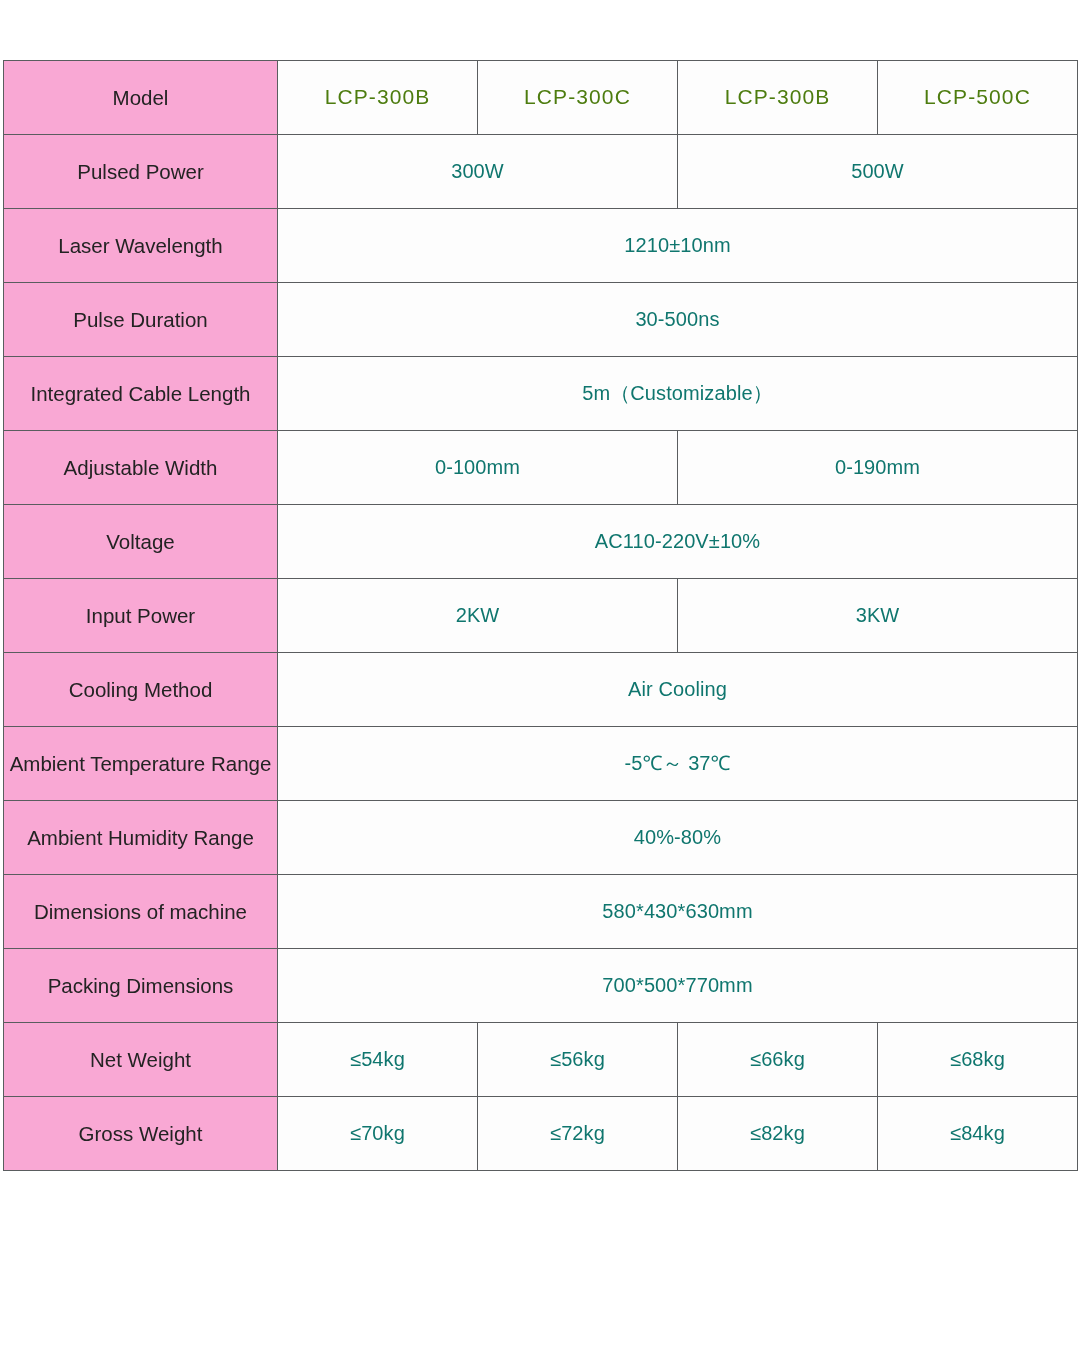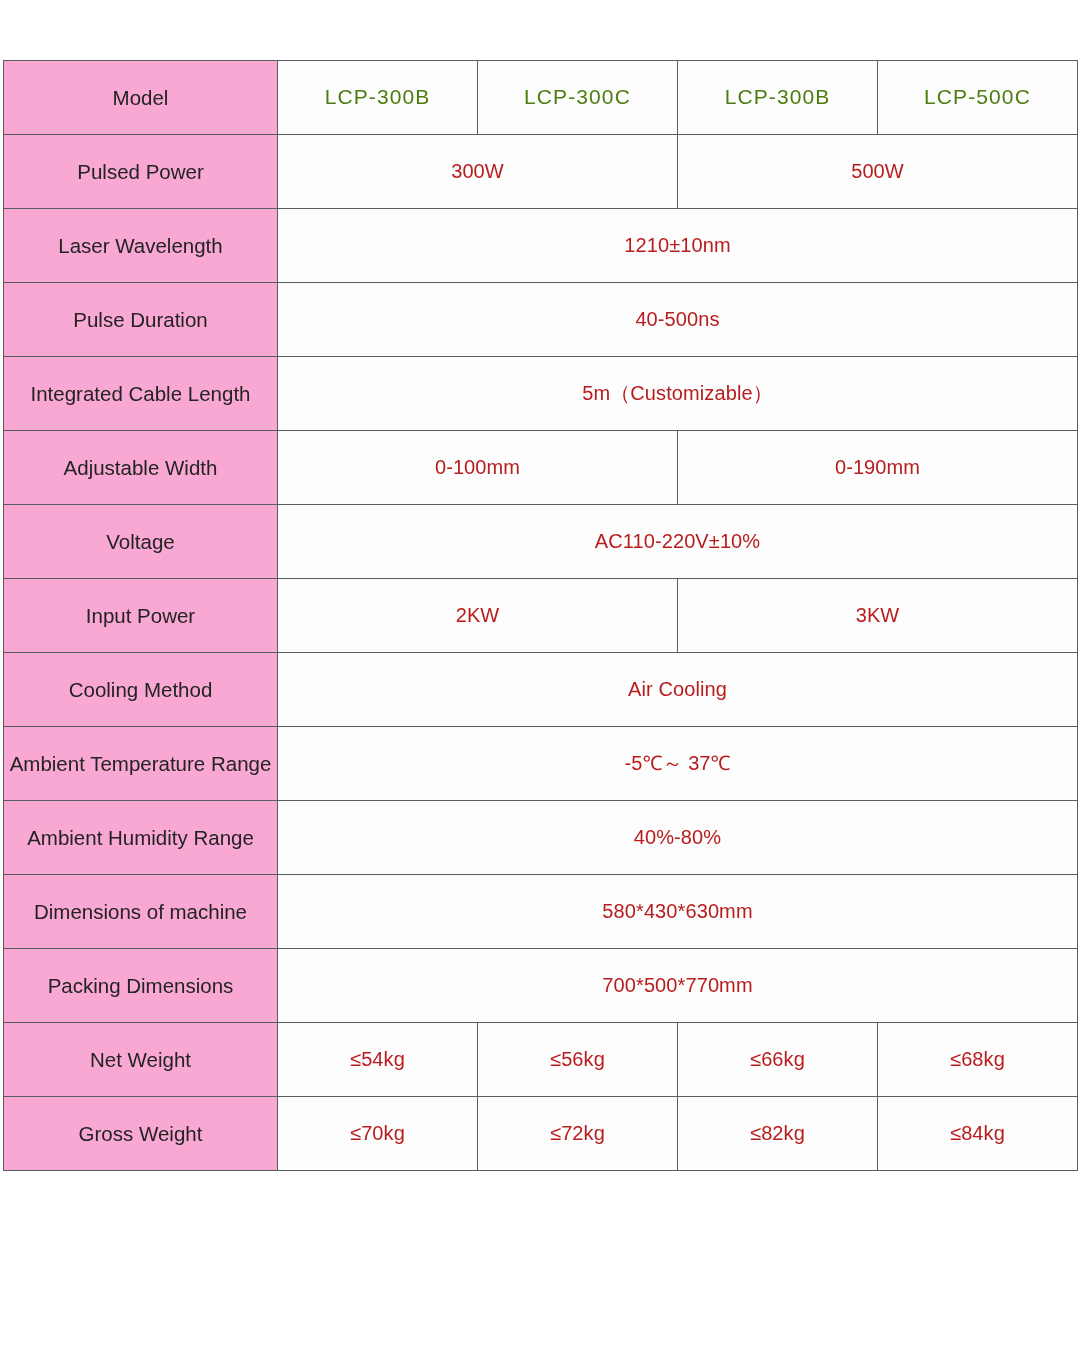--- a/index.html
+++ b/index.html
@@ -33,21 +33,21 @@
   .spec-table col.label-col { width: 274px; }
   .spec-table col.data-col  { width: 200px; }
 
   .spec-table td {
     border: 1px solid #5a5d5f;
     height: 73px;
     padding: 0 4px;
     text-align: center;
     vertical-align: middle;
     font-size: 20px;
-    color: #b91c1c;
+    color: #0f766e;
     background: #fdfdfd;
     line-height: 1.25;
     overflow: hidden;
     white-space: nowrap;
   }
 
   .spec-table td.label {
     background: #f9a8d4;
     font-size: 20.5px;
     color: #232323;
@@ -102,21 +102,21 @@
           <td class="label">Pulsed Power</td>
           <td class="value" colspan="2">300W</td>
           <td class="value" colspan="2">500W</td>
         </tr>
         <tr>
           <td class="label">Laser Wavelength</td>
           <td class="value" colspan="4">1210±10nm</td>
         </tr>
         <tr>
           <td class="label">Pulse Duration</td>
-          <td class="value" colspan="4">40-500ns</td>
+          <td class="value" colspan="4">30-500ns</td>
         </tr>
         <tr>
           <td class="label">Integrated Cable Length</td>
           <td class="value" colspan="4">5m（Customizable）</td>
         </tr>
         <tr>
           <td class="label">Adjustable Width</td>
           <td class="value" colspan="2">0-100mm</td>
           <td class="value" colspan="2">0-190mm</td>
         </tr>

